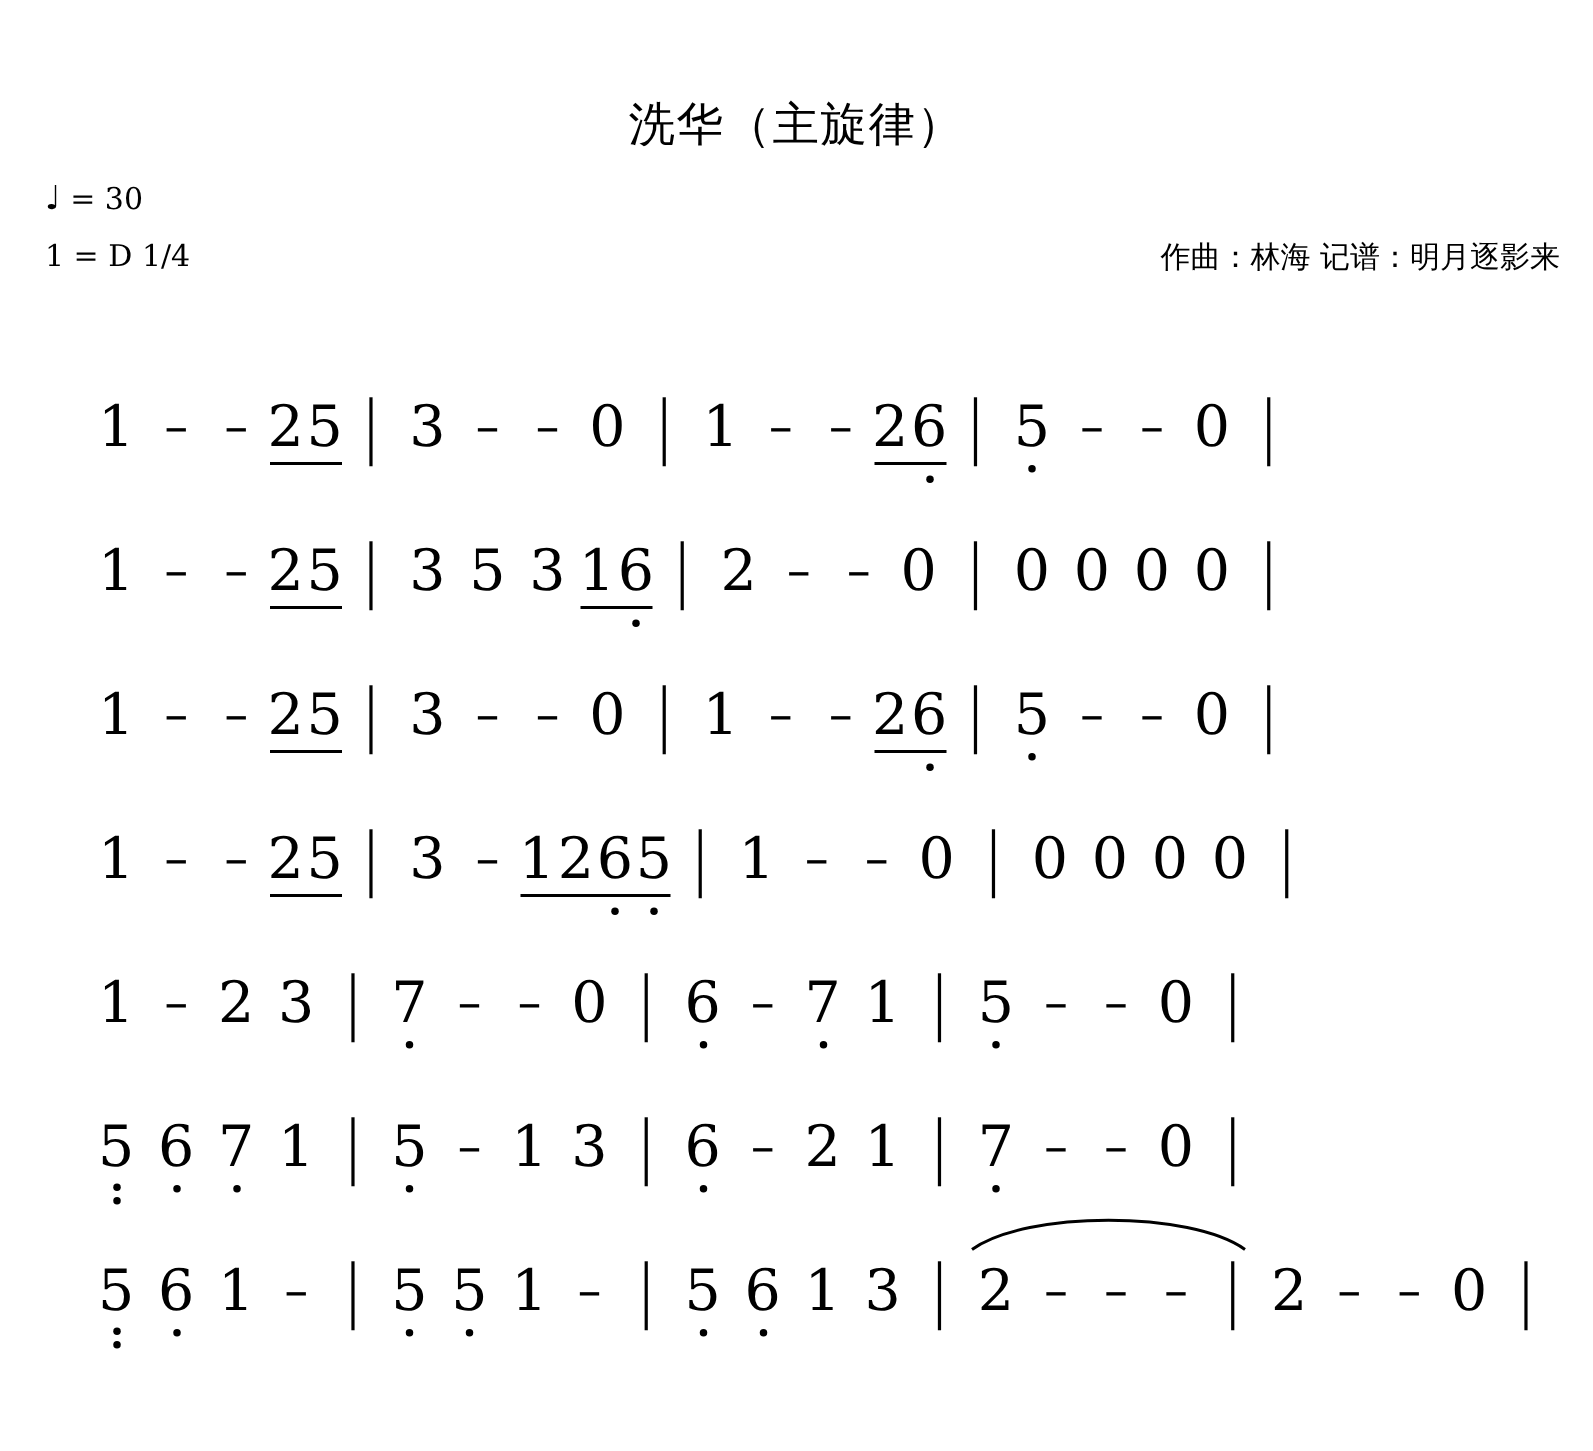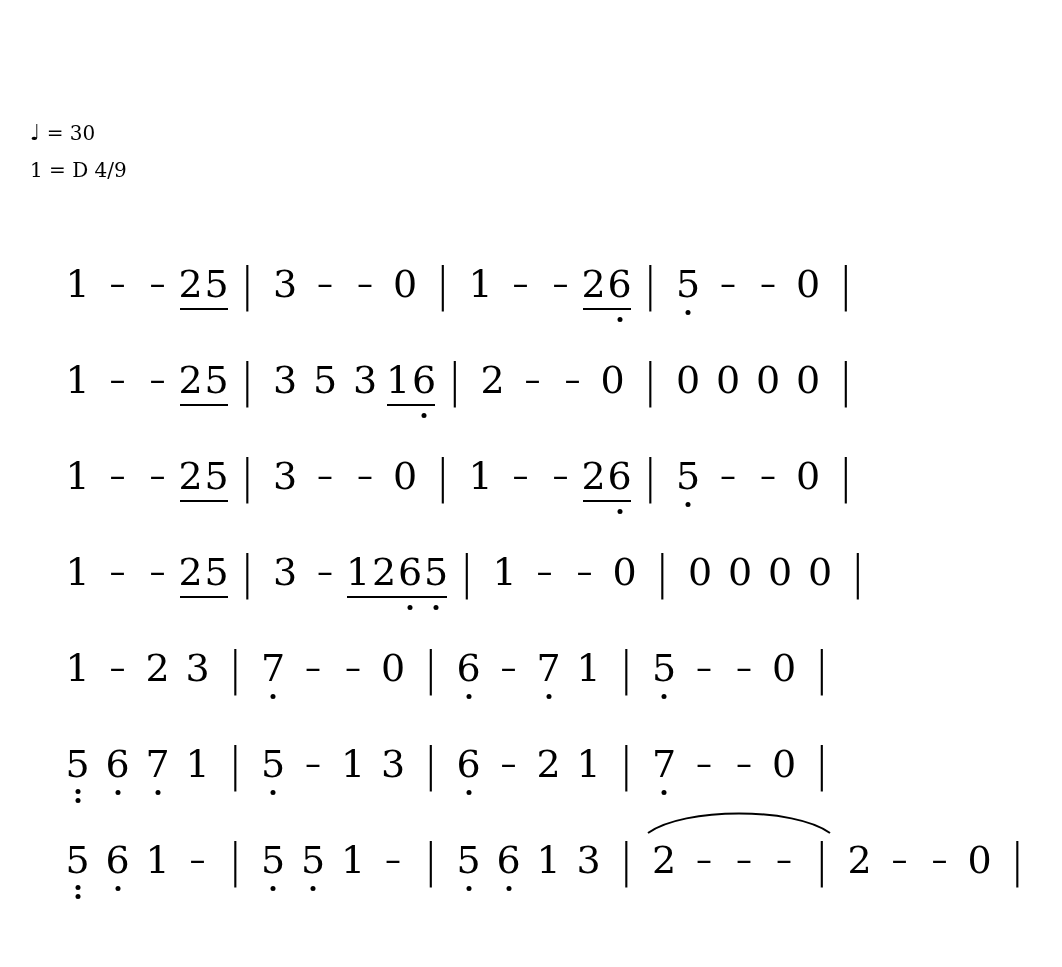--- a/index.html
+++ b/index.html
@@ -150,28 +150,30 @@
   .tie {
     position: absolute;
     pointer-events: none;
   }
 </style>
 </head>
 <body>
 
 <div class="sheet">
 
+  <div class="title">洗华（主旋律）</div>
 
   <div class="tempo">
     <span class="note-glyph">♩</span>
     <span>= 30</span>
   </div>
 
-  <div class="keysig">1 = D  4/9</div>
-
+  <div class="keysig">1 = D  1/4</div>
+
+  <div class="credits">作曲：林海   记谱：明月逐影来</div>
 
   <div id="staff-root">
       <div class="line" style="top: 245px;">
         <span class="bar" style="visibility: hidden; padding: 0px 4px;">|</span>
         <span class="measure">
           <span class="note" style="min-width: 40px;">1</span>
           <span class="dash" style="min-width: 40px;">–</span>
           <span class="dash" style="min-width: 40px;">–</span>
           <span class="beam">
             <span class="note" style="min-width: 26px;">2</span>

